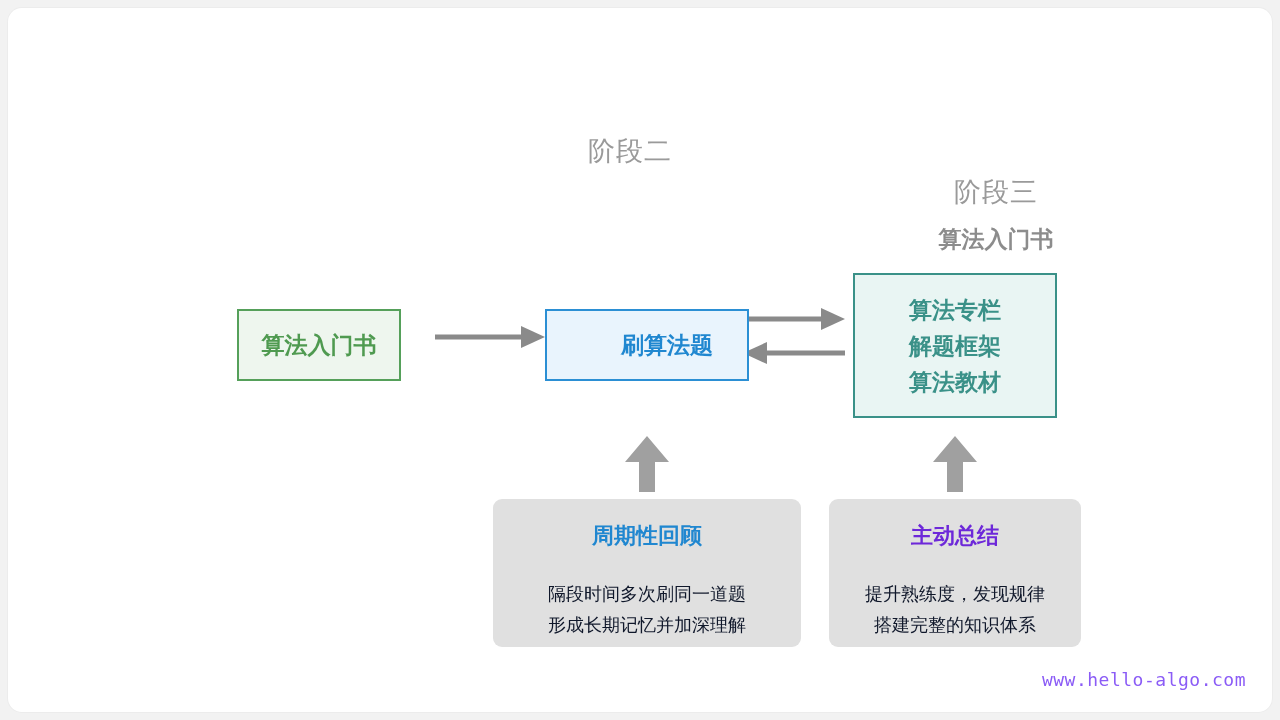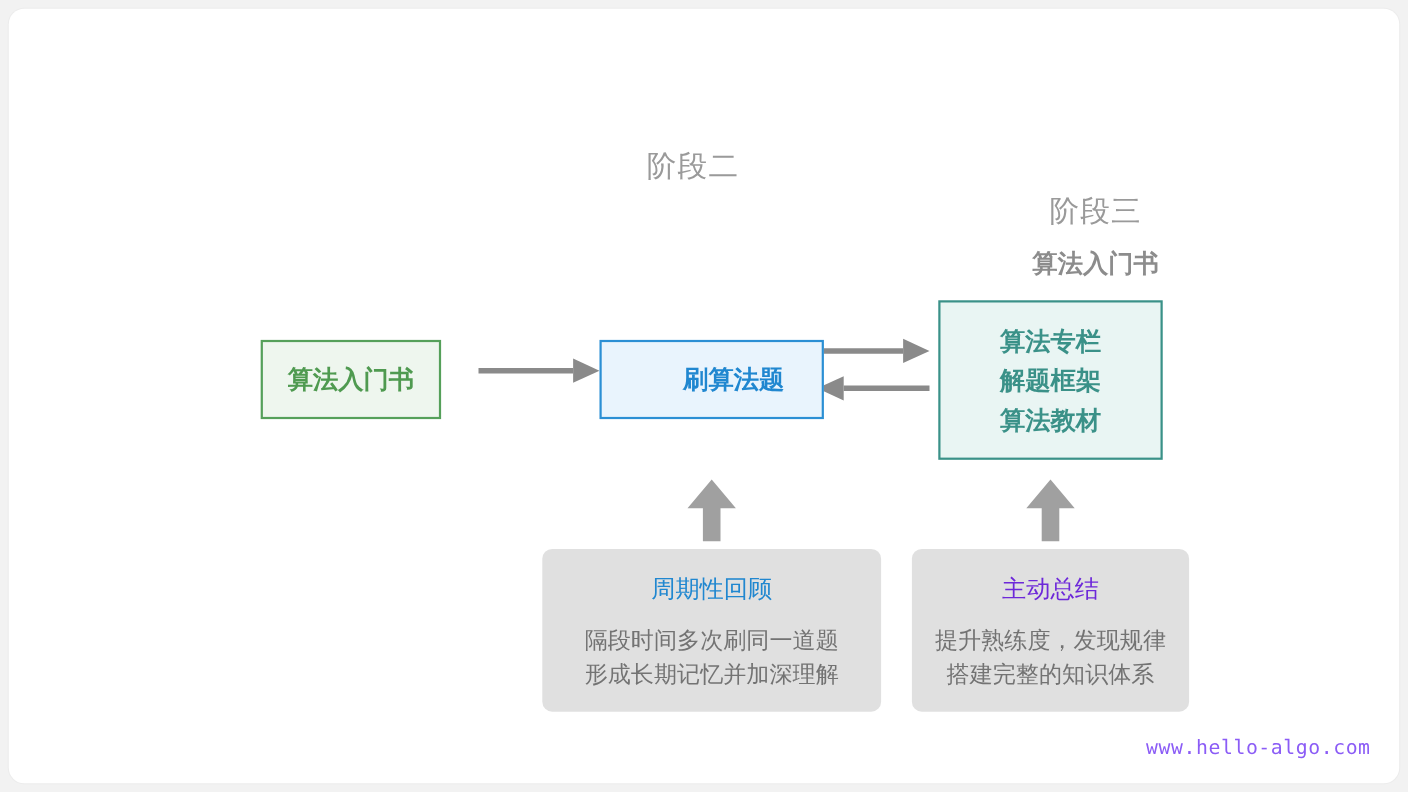--- a/index.html
+++ b/index.html
@@ -98,30 +98,30 @@
   .note {
     position: absolute;
     box-sizing: border-box;
     background: #e0e0e0;
     border-radius: 9px;
     text-align: center;
     padding-top: 22px;
   }
   .note-title {
     font-size: 22px;
-    font-weight: normal;
+    font-weight: bold;
     line-height: 30px;
     white-space: nowrap;
   }
   .note-title.blue { color: #2087d0; }
   .note-title.teal { color: #6d28d9; }
   .note-body {
-    margin-top: 16px;
-    font-size: 21px;
-    color: #737373;
+    margin-top: 28px;
+    font-size: 18px;
+    color: #0f172a;
     line-height: 31px;
   }
   .note-body div { white-space: nowrap; }
 
   #note-review { left: 485px; top: 491px; width: 308px; height: 148px; }
   #note-summary { left: 821px; top: 491px; width: 252px; height: 148px; }
 
   
   #links {
     position: absolute;

